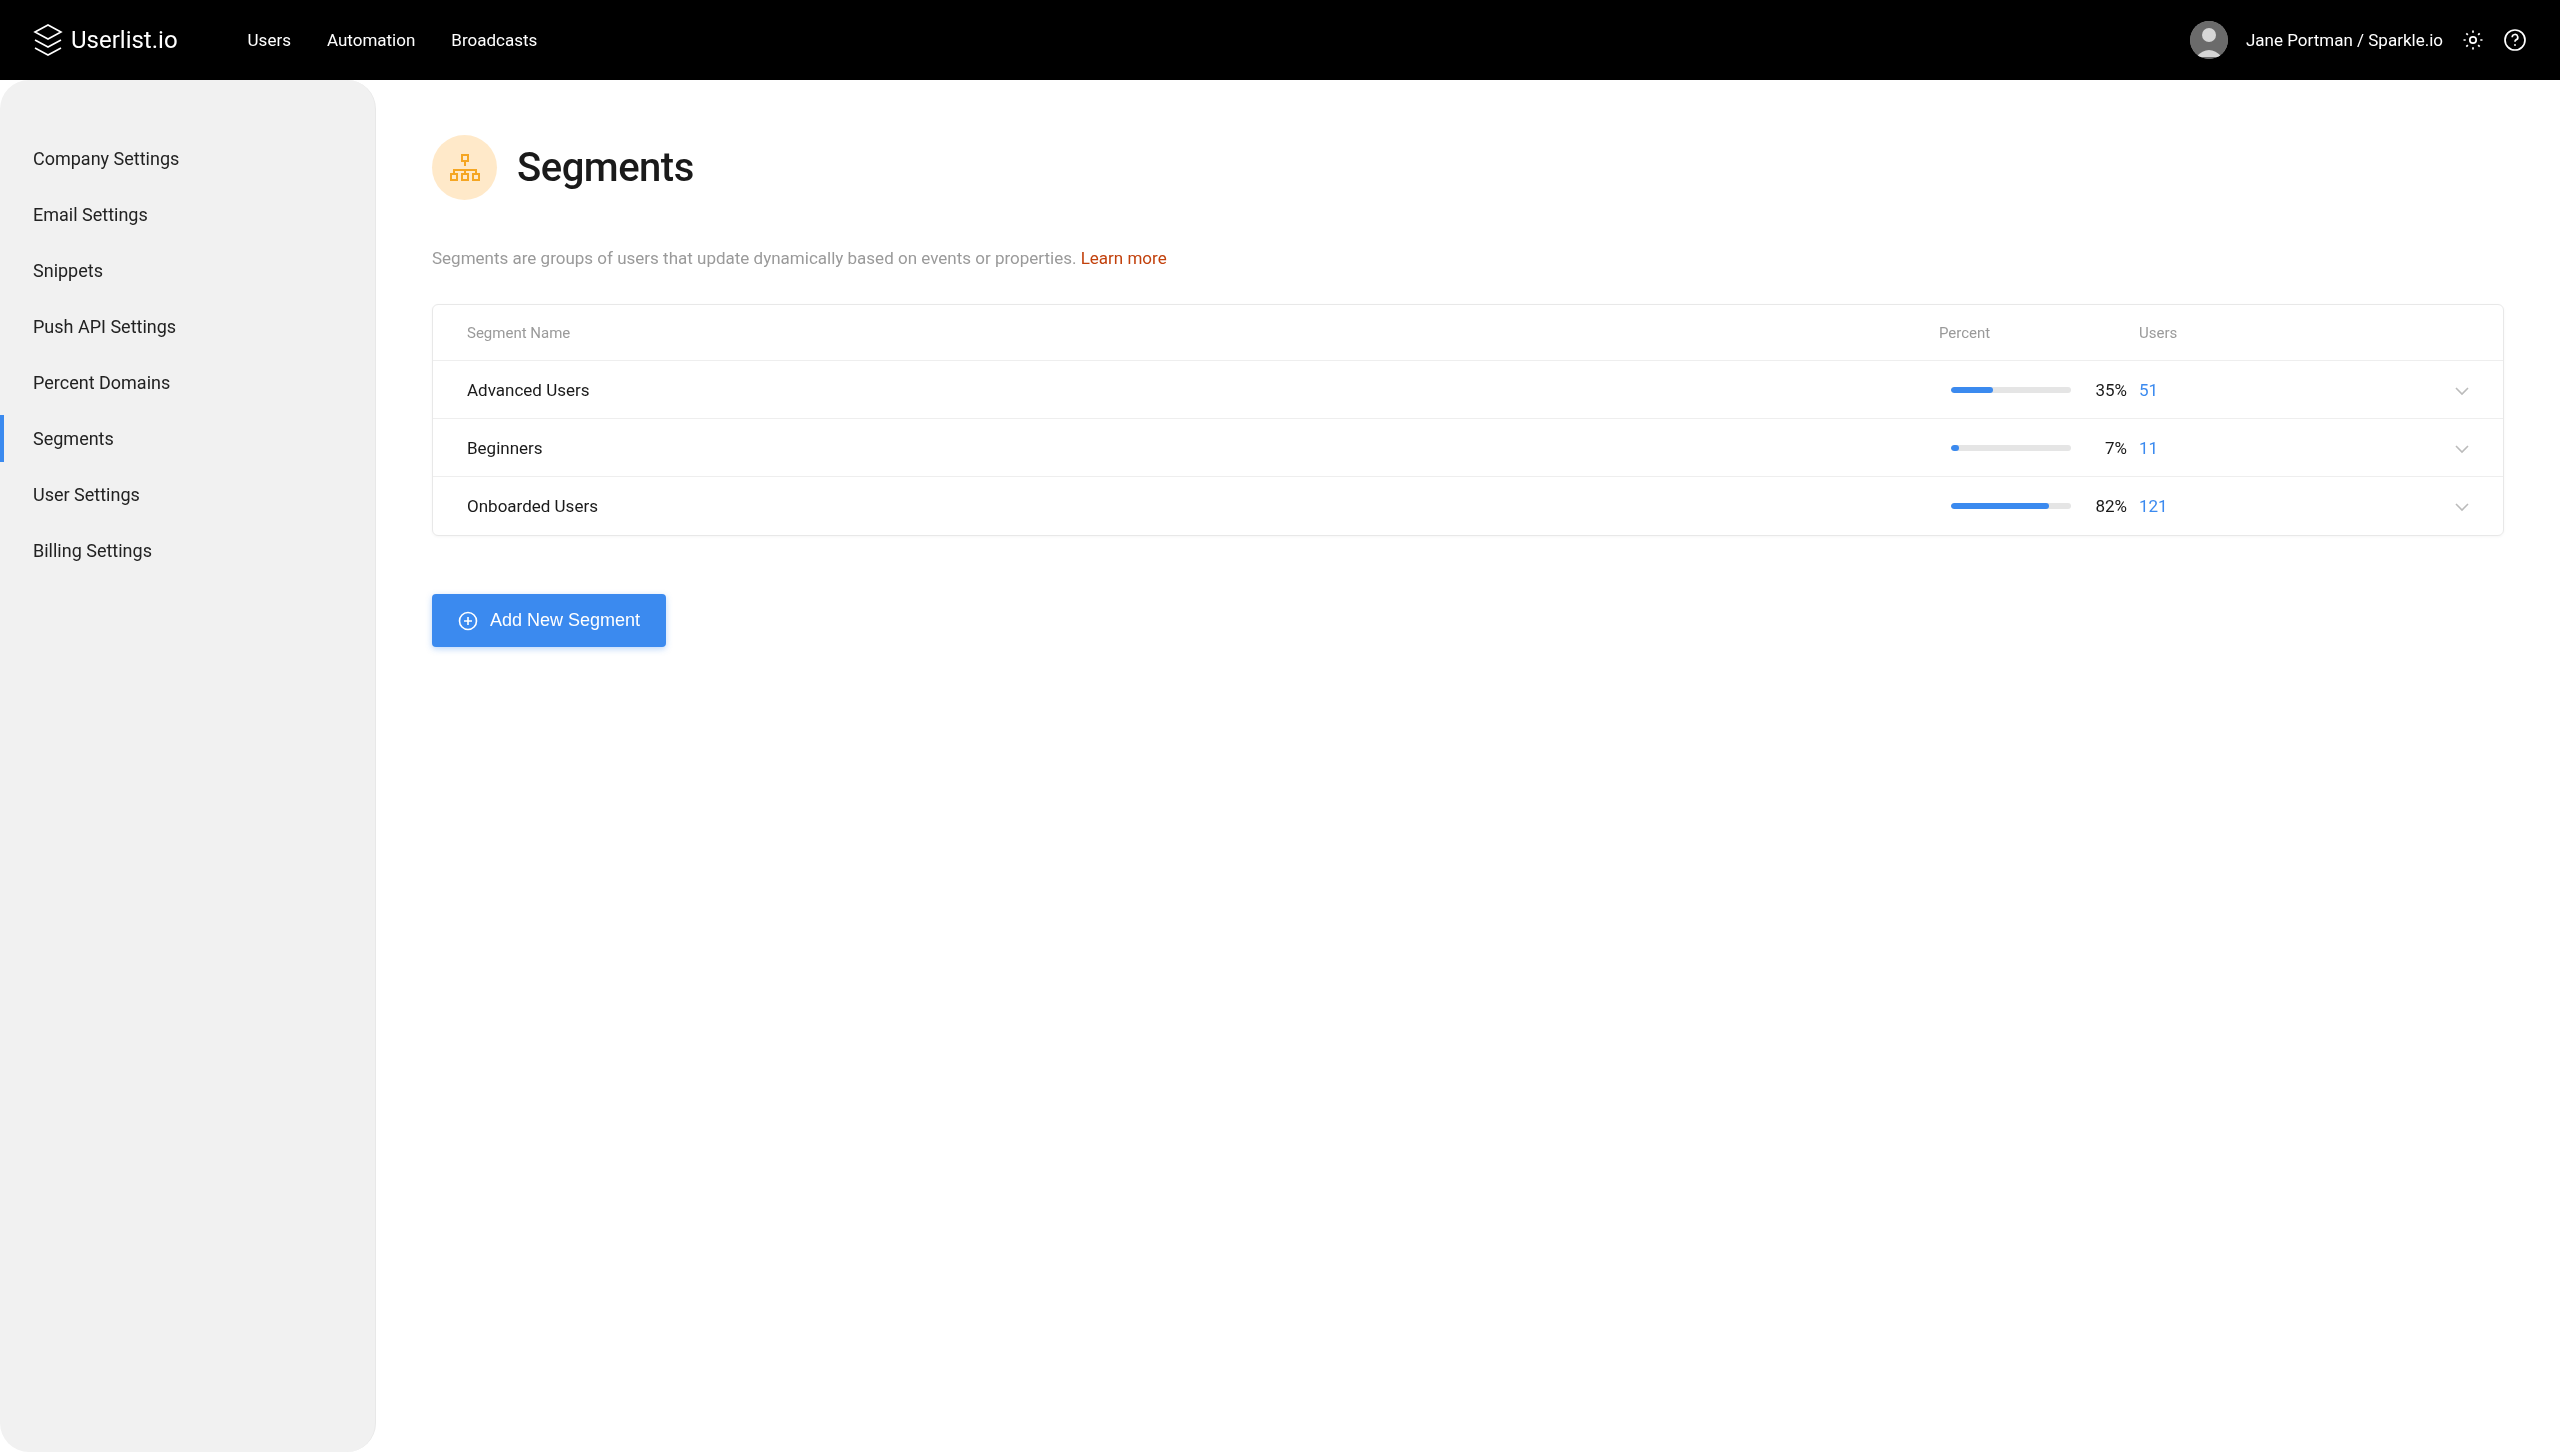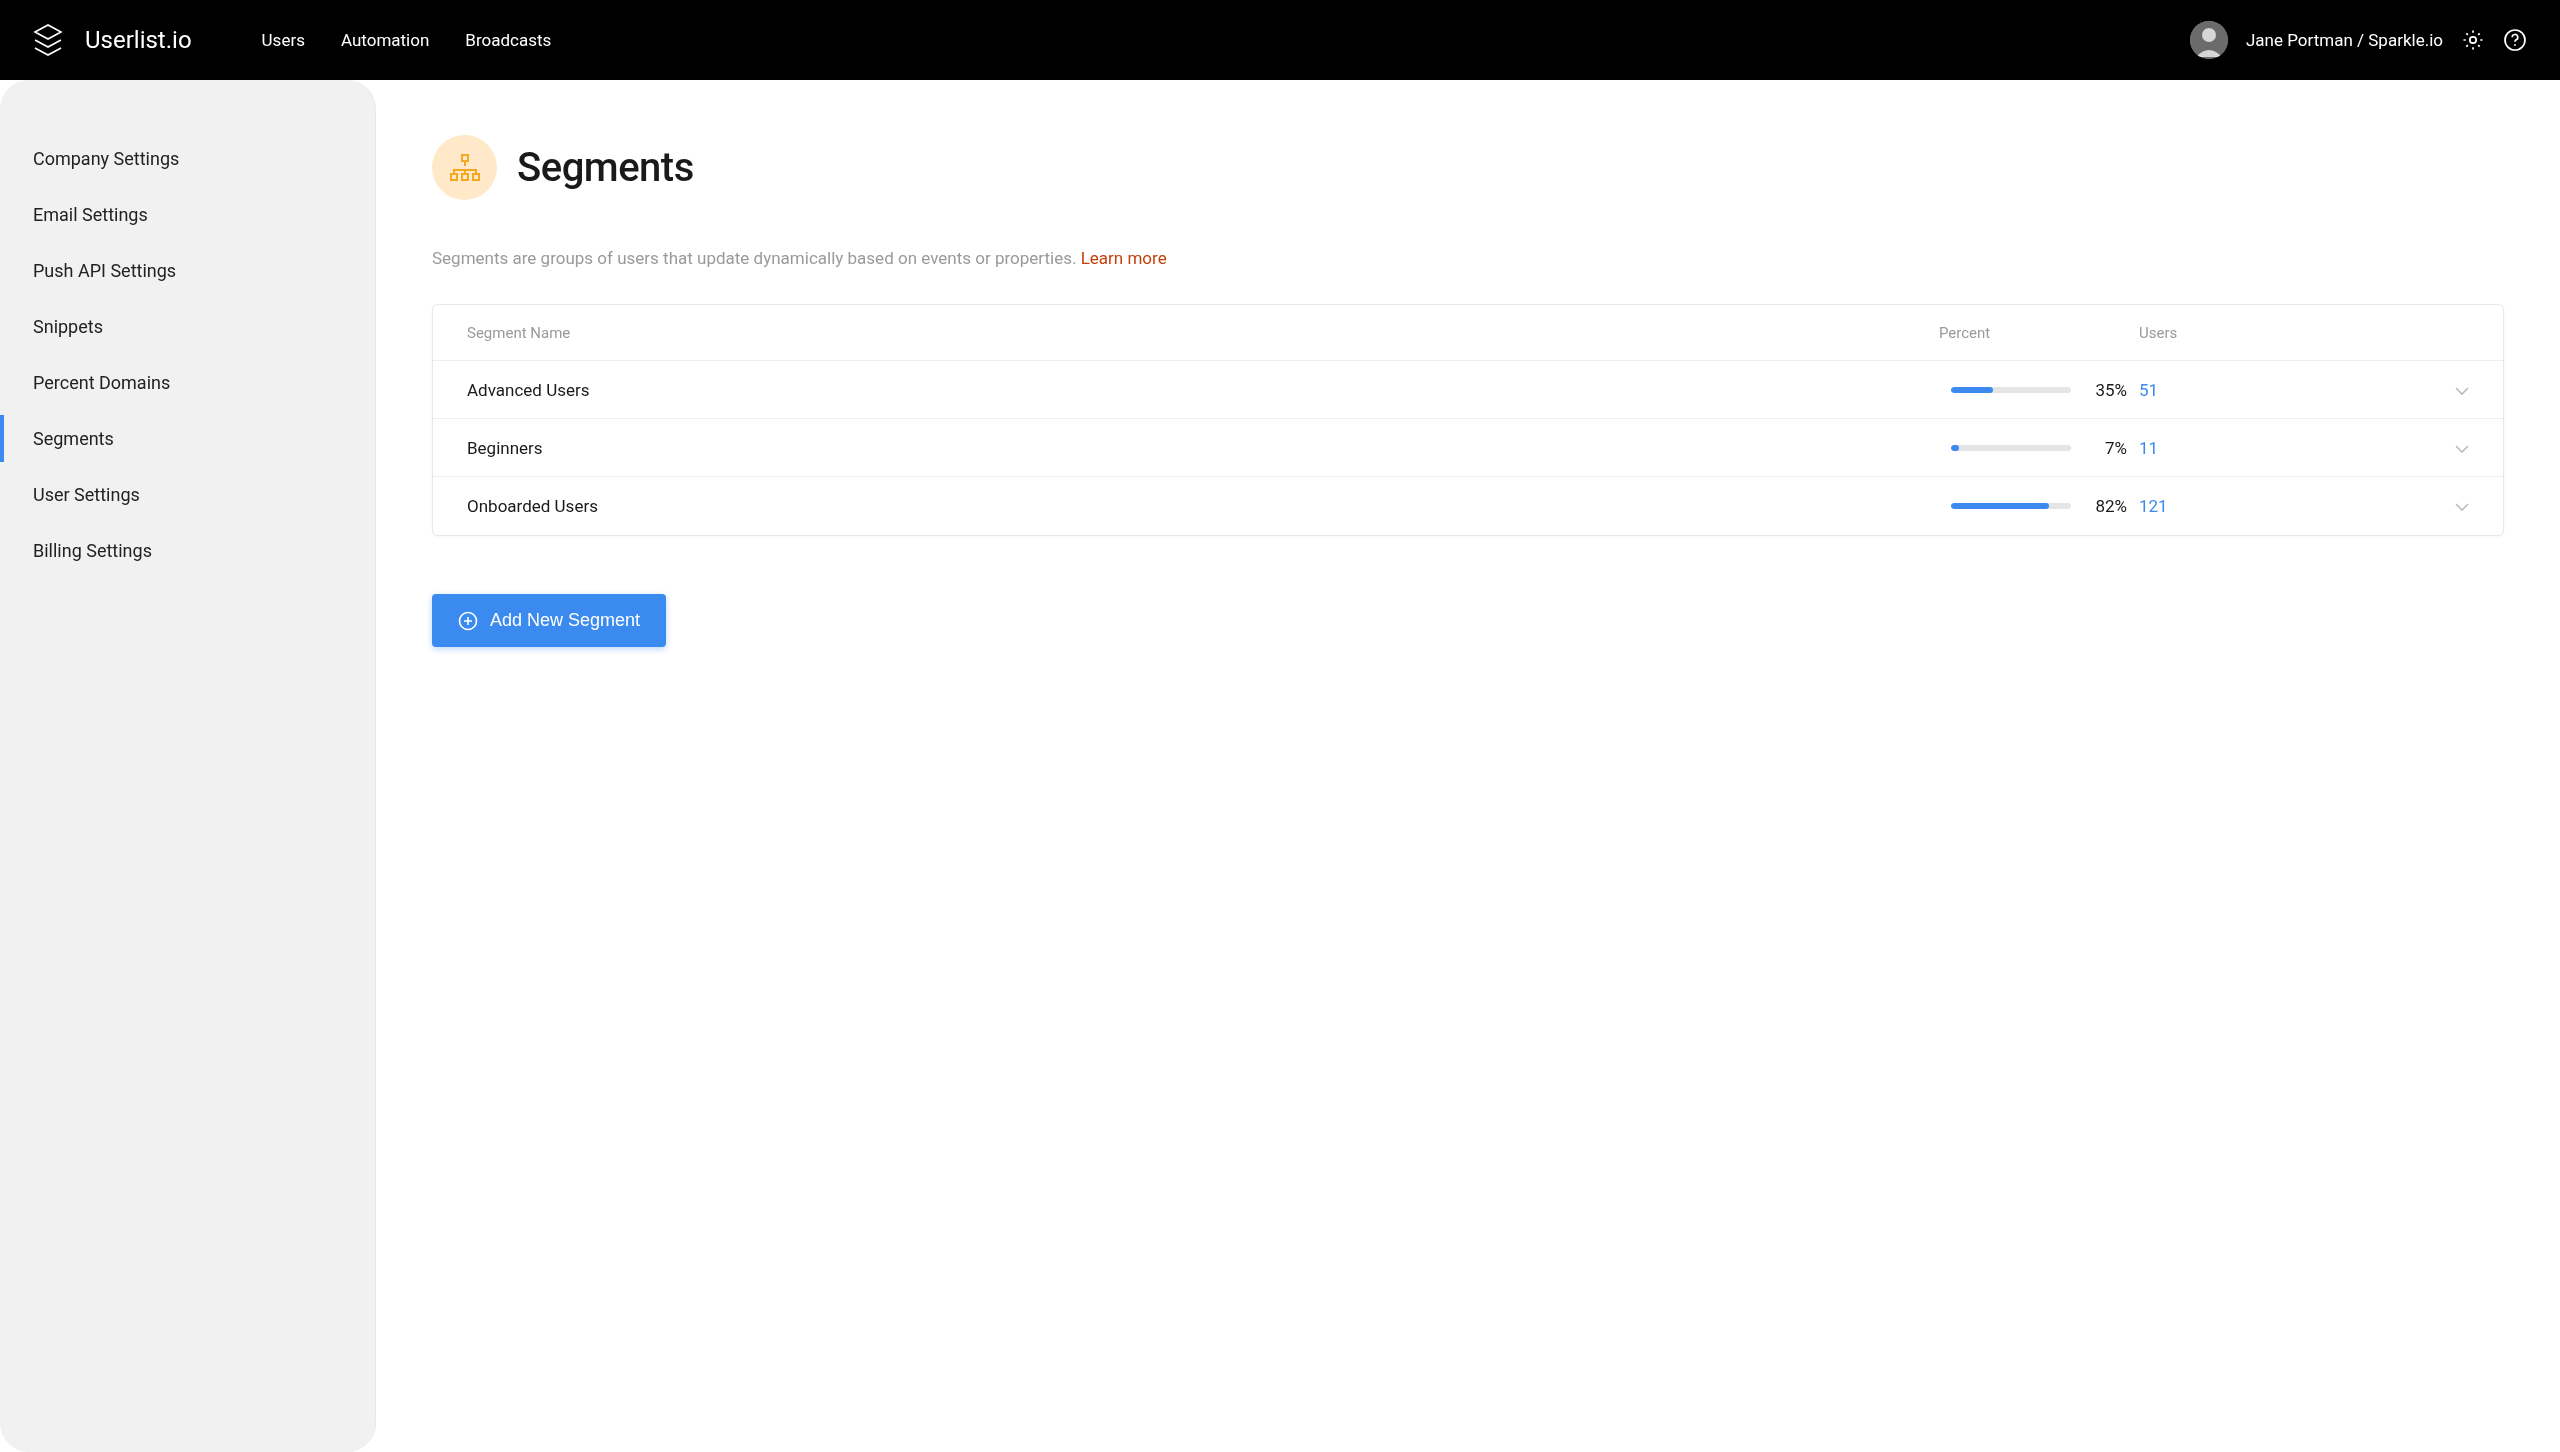--- a/index.html
+++ b/index.html
@@ -10,21 +10,21 @@
       background: #000;
       height: 80px;
       display: flex;
       align-items: center;
       padding: 0 33px;
       color: #fff;
     }
     .logo {
       display: flex;
       align-items: center;
-      gap: 22px;
+      gap: 8px;
       margin-right: 70px;
     }
     .logo-icon svg { display: block; }
     .logo-text { font-size: 24px; font-weight: 400; }
     .nav { display: flex; gap: 36px; }
     .nav-item { color: #fff; font-size: 17px; cursor: pointer; }
     .header-right { margin-left: auto; display: flex; align-items: center; gap: 18px; }
     .avatar { width: 38px; height: 38px; border-radius: 50%; background: #888; overflow: hidden; display: flex; align-items: center; justify-content: center; }
     .avatar svg { width: 100%; height: 100%; }
     .user-label { font-size: 17px; color: #fff; }
@@ -157,22 +157,22 @@
         <circle cx="12" cy="17" r="0.9" fill="#fff" stroke="none"></circle>
       </svg>
     </span>
   </div>
 </div>
 
 <div class="layout">
   <div class="sidebar" id="sidebar">
       <div class="sidebar-item">Company Settings</div>
       <div class="sidebar-item">Email Settings</div>
+      <div class="sidebar-item">Snippets</div>
       <div class="sidebar-item">Push API Settings</div>
-      <div class="sidebar-item">Snippets</div>
       <div class="sidebar-item">Percent Domains</div>
       <div class="sidebar-item active">Segments</div>
       <div class="sidebar-item">User Settings</div>
       <div class="sidebar-item">Billing Settings</div>
     </div>
 
   <div class="main">
     <div class="page-header">
       <div class="page-icon">
         <svg width="30" height="28" viewBox="0 0 30 28" fill="none" stroke="#f5a623" stroke-width="2">

